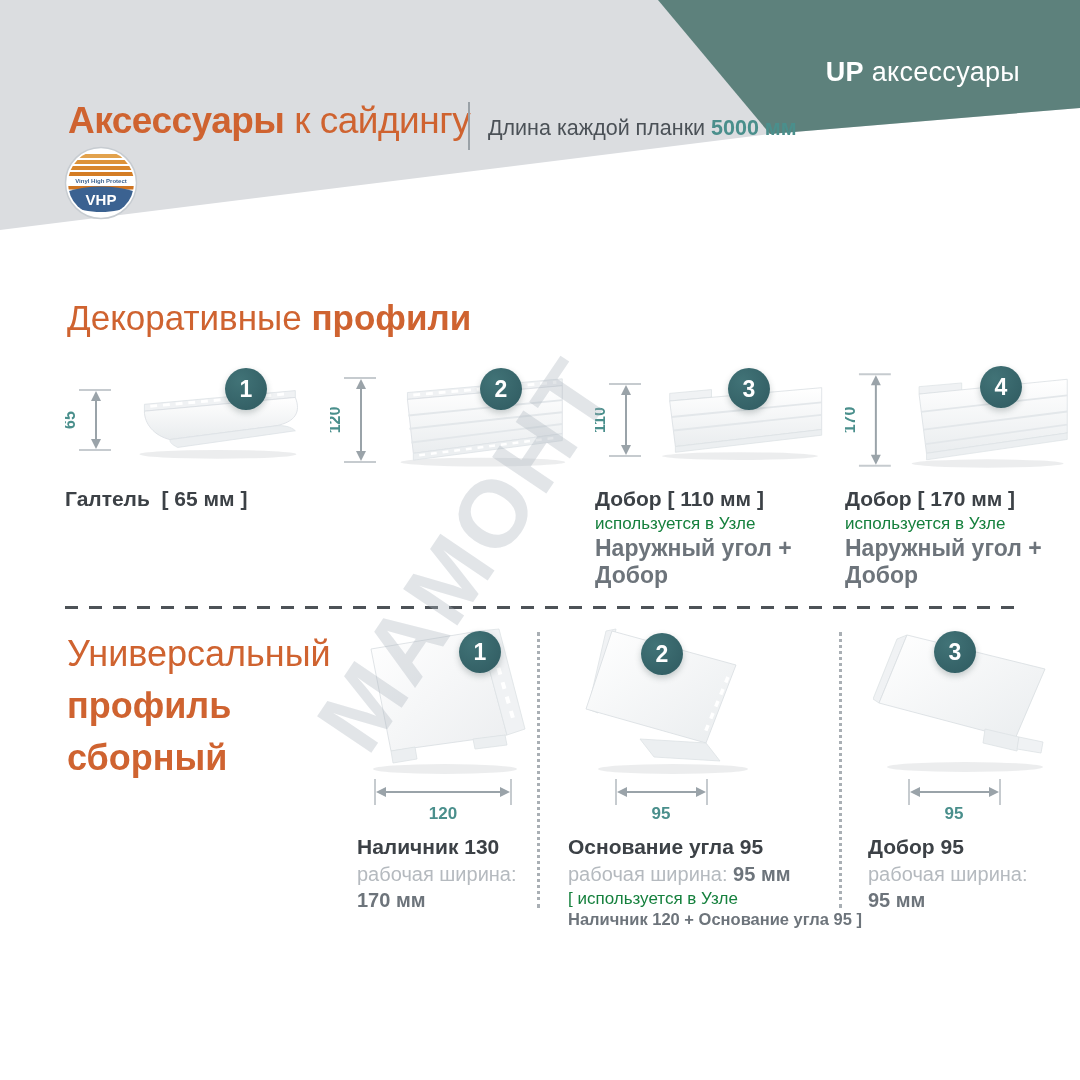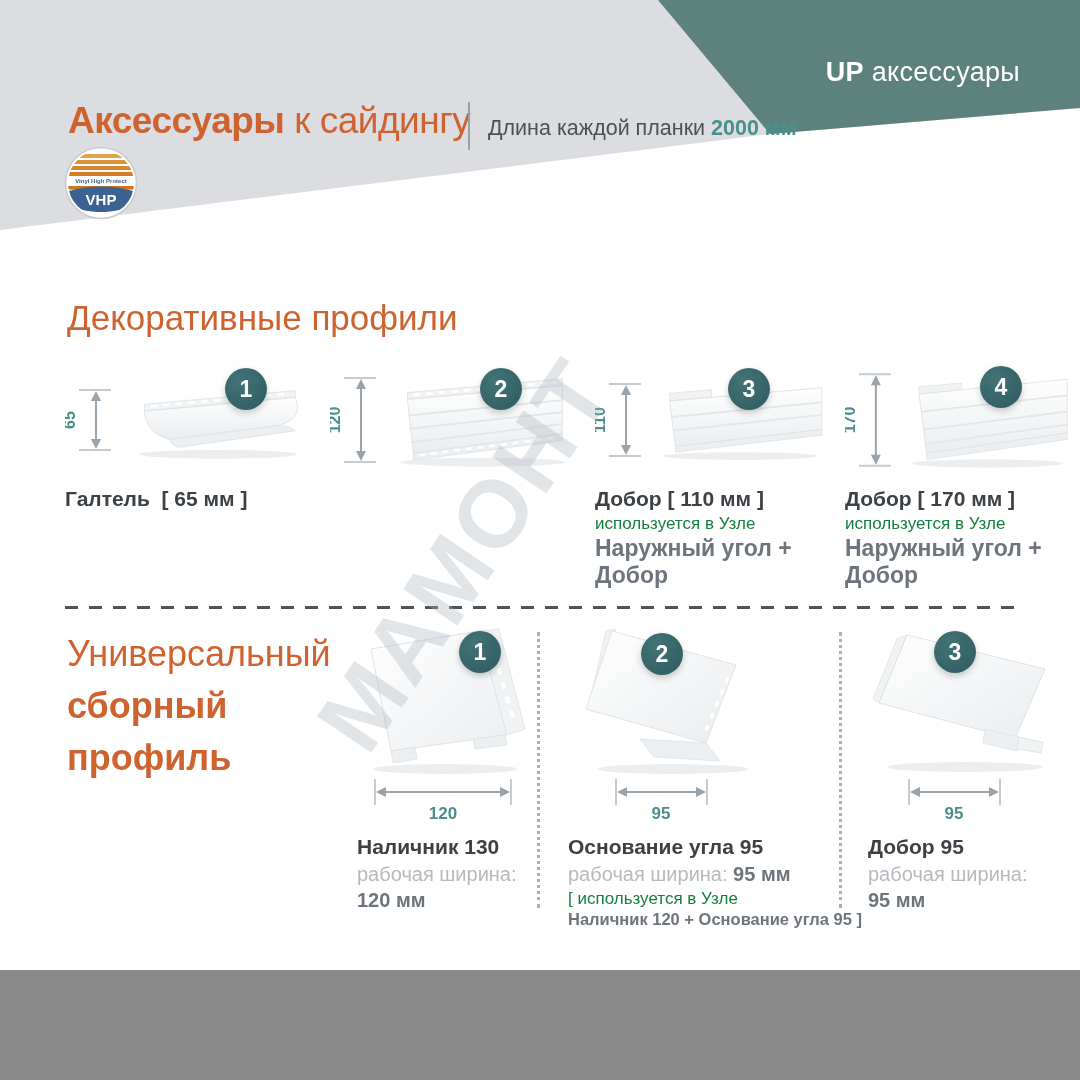--- a/index.html
+++ b/index.html
@@ -1,35 +1,35 @@
 <!DOCTYPE html>
 <html><head>
 <meta charset="utf-8">
 <style>
   * { margin:0; padding:0; box-sizing:border-box; }
   body { background:#888; font-family:"Liberation Sans","DejaVu Sans",sans-serif; }
-  .page { position:relative; width:1080px; height:970px; background:#ffffff; overflow:hidden; margin:0 auto; }
+  .page { position:relative; width:1080px; height:1080px; background:#ffffff; overflow:hidden; margin:0 auto; }
 
   
   .hdr-bg { position:absolute; left:0; top:0; }
   .banner-text { position:absolute; top:57px; right:60px; color:#ffffff; font-size:27px; letter-spacing:.3px; }
   .banner-text .b { font-weight:700; }
   .page-title { position:absolute; left:68px; top:100px; font-size:37px; color:#cf6330; letter-spacing:-.5px; white-space:nowrap; }
   .page-title .b { font-weight:700; }
   .title-divider { position:absolute; left:468px; top:102px; width:2px; height:48px; background:#9aa1a7; }
   .length-line { position:absolute; left:488px; top:116px; font-size:21.5px; color:#4b5157; white-space:nowrap; }
   .length-line .val { color:#4a8f8c; font-weight:600; }
 
   .vhp-logo { position:absolute; left:64px; top:146px; }
   .vhp-note { position:absolute; left:150px; top:158px; width:620px; font-size:21px; font-weight:700; color:#3c4147; line-height:1.32; }
   .vhp-note .hl { color:#4a8f8c; }
 
   
   .sec1-title { position:absolute; left:67px; top:298px; font-size:35px; color:#cf6330; white-space:nowrap; }
-  .sec1-title .b { font-weight:400; }
+  .sec1-title .b { font-weight:700; }
   .sec2-title { position:absolute; left:67px; top:628px; font-size:36px; color:#cf6330; line-height:1.44; }
   .sec2-title .b { font-weight:700; }
 
   
   .dash-divider { position:absolute; left:65px; top:606px; width:950px; height:3px;
     background:repeating-linear-gradient(90deg,#4d5257 0 13px,transparent 13px 24px); }
   .dot-sep { position:absolute; top:632px; height:276px; width:0; border-left:3px dotted #a9afb4; }
 
   
   .titem { position:absolute; top:362px; }
@@ -79,21 +79,21 @@
 
   <svg class="hdr-bg" width="1080" height="240" viewBox="0 0 1080 240">
     <polygon points="0,0 1080,0 1080,108 770,134 0,230" fill="#dbdde0"></polygon>
     <polygon points="658,0 1080,0 1080,108 770,134" fill="#5d817c"></polygon>
   </svg>
 
   <div class="banner-text"><span class="b">UP</span> <span>аксессуары</span></div>
 
   <div class="page-title"><span class="b">Аксессуары</span> <span>к сайдингу</span></div>
   <div class="title-divider"></div>
-  <div class="length-line"><span>Длина каждой планки</span> <span class="val">2000 мм</span></div>
+  <div class="length-line"><span>Длина каждой планки</span> <span class="val">5000 мм</span></div>
 
   <svg class="vhp-logo" width="74" height="74" viewBox="0 0 74 74">
     <defs>
         <clipPath id="lc">
           <circle cx="37" cy="37" r="33"></circle>
         </clipPath>
       </defs>
     <circle cx="37" cy="37" r="35.5" fill="#ffffff" stroke="#c7ccd1" stroke-width="1.5"></circle>
     <g clip-path="url(#lc)">
       <rect x="2" y="8" width="70" height="4" fill="#e2a24d"></rect>
@@ -229,22 +229,22 @@
     </div>
     <div class="pname">Добор [ 170 мм ]</div>
     <div class="pnote-l">используется в Узле</div>
     <div class="pnote-s">Наружный угол + Добор</div>
   </div>
 
   <div class="dash-divider"></div>
 
   <div class="sec2-title">
     <div>Универсальный</div>
+    <div class="b">профиль</div>
     <div class="b">сборный</div>
-    <div class="b">профиль</div>
   </div>
 
   <div class="dot-sep" style="left:537px"></div>
   <div class="dot-sep" style="left:839px"></div>
 
   <div class="bitem" style="left:357px;width:175px">
     <div class="bfig">
       <svg width="175" height="150" viewBox="0 0 175 150">
         <defs>
             <linearGradient id="f1" x1="0" y1="0" x2="1" y2="1">
@@ -264,21 +264,21 @@
     <svg class="hdim" style="margin-left:16px" width="140" height="44" viewBox="0 0 140 44">
       <line class="tick" x1="2" y1="0" x2="2" y2="26"></line>
         <line class="tick" x1="138" y1="0" x2="138" y2="26"></line>
       <line class="dimline" x1="10" y1="13" x2="130" y2="13"></line>
       <polygon class="dimhead" points="3,13 13,8 13,18"></polygon>
         <polygon class="dimhead" points="137,13 127,8 127,18"></polygon>
       <text class="dimnum" x="70" y="40" text-anchor="middle">120</text>
     </svg>
     <div class="blabels">
       <div class="pname">Наличник 130</div>
-      <div class="wline"><span class="wlabel">рабочая ширина: </span><span class="wval">120 мм</span></div>
+      <div class="wline"><span class="wlabel">рабочая ширина: </span><span class="wval">170 мм</span></div>
     </div>
   </div>
 
   <div class="bitem" style="left:568px;width:270px">
     <div class="bfig">
       <svg style="margin-left:10px" width="190" height="150" viewBox="0 0 190 150">
         <defs>
             <linearGradient id="f2" x1="0" y1="0" x2="1" y2="1">
           <stop offset="0" stop-color="#ffffff"></stop>
               <stop offset="1" stop-color="#eaedef"></stop>

